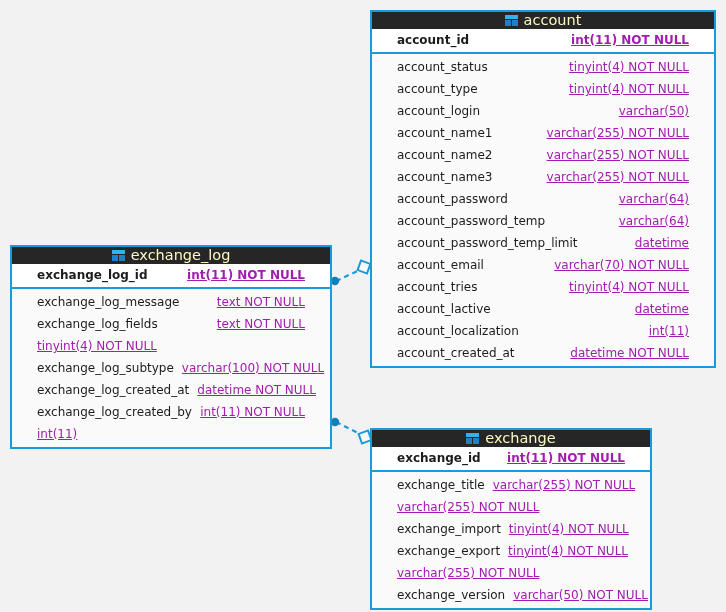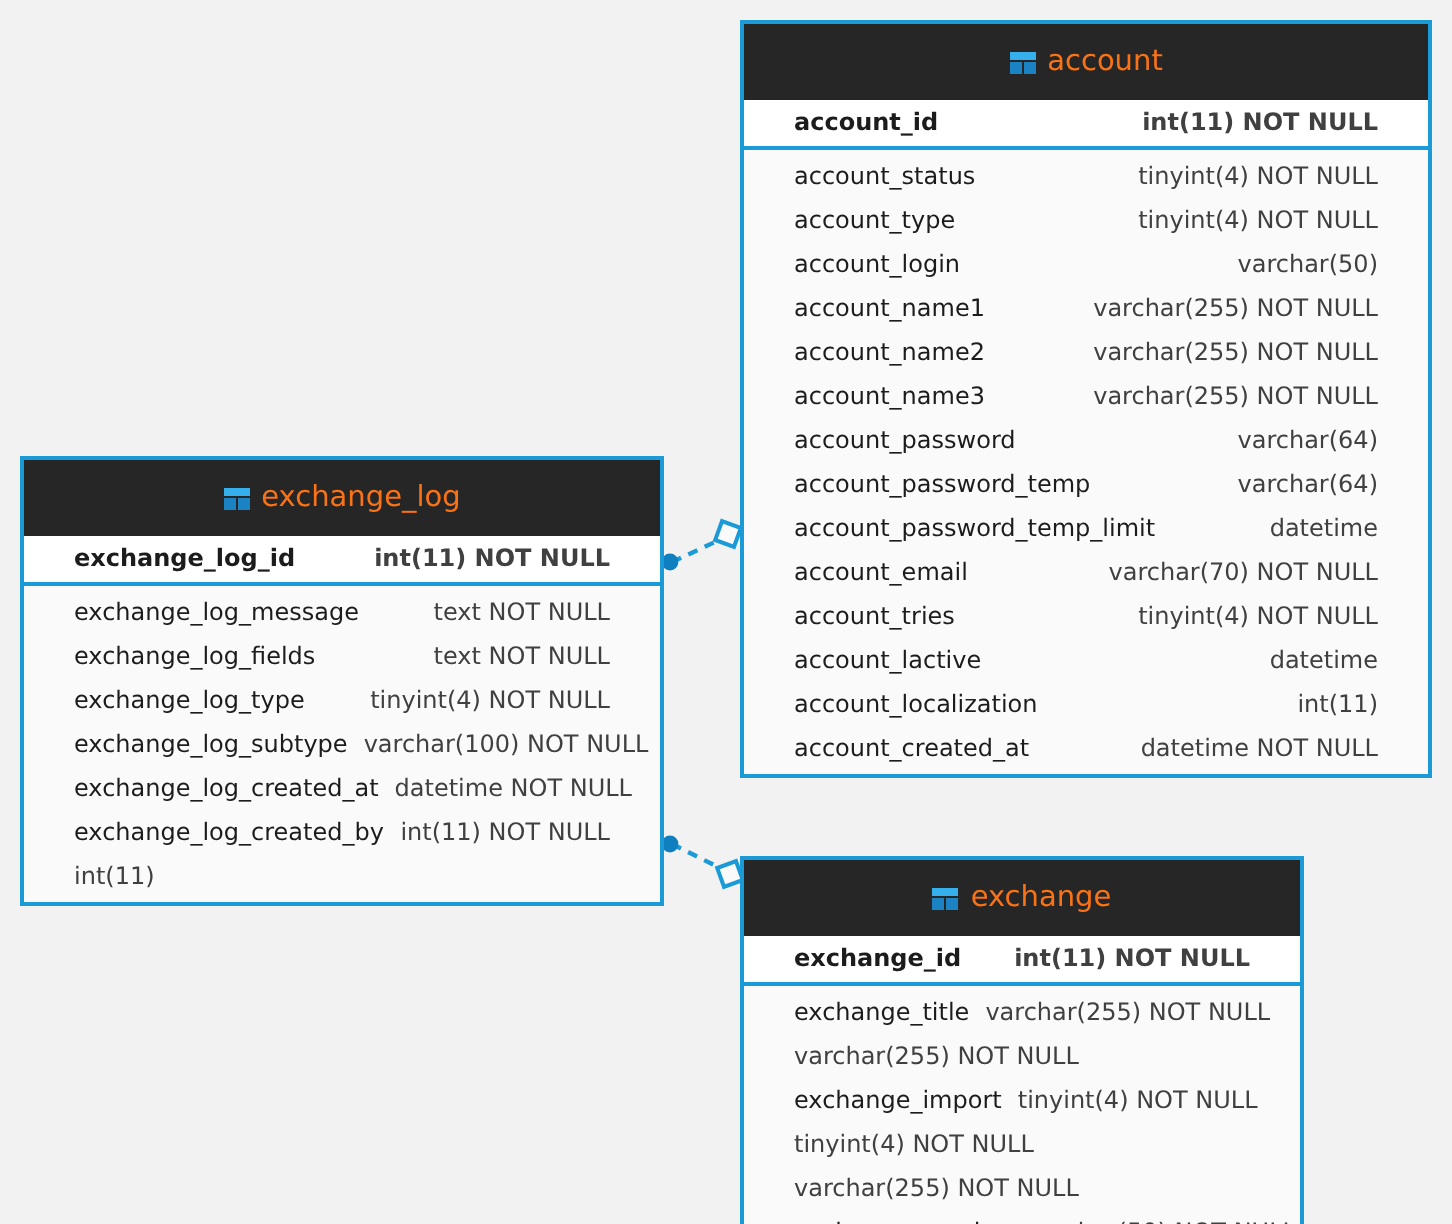--- a/index.html
+++ b/index.html
@@ -20,23 +20,23 @@
     height: 612px;
   }
   .er-table {
     position: absolute;
     border: 2px solid #1b9ad8;
     background: #fafafa;
     box-sizing: border-box;
   }
   .tbl-header {
     background: #262626;
-    color: #f97316;
+    color: #fef9c3;
     font-size: 14.5px;
-    height: 38px;
+    height: 17px;
     line-height: 25px;
     text-align: center;
     white-space: nowrap;
     display: flex;
     align-items: center;
     justify-content: center;
     gap: 6px;
   }
   .tbl-icon {
     display: inline-block;
@@ -72,21 +72,22 @@
     border-bottom: 2px solid #1b9ad8;
     height: 25px;
     line-height: 25px;
   }
   .row .col-name {
     text-align: left;
     padding-right: 8px;
   }
   .row .col-type {
     text-align: right;
-    color: #404040;
+    color: #a21caf;
+    text-decoration: underline;
   }
   .rows-body {
     padding-top: 2px;
     padding-bottom: 2px;
   }
   .conn-layer {
     position: absolute;
     left: 0;
     top: 0;
     width: 726px;
@@ -184,21 +185,21 @@
           <div class="row">
             <span class="col-name">account_localization</span>
             <span class="col-type">int(11)</span>
           </div>
           <div class="row">
             <span class="col-name">account_created_at</span>
             <span class="col-type">datetime NOT NULL</span>
           </div>
         </div>
       </div>
-      <div class="er-table" style="left: 10px; top: 228px; width: 322px;">
+      <div class="er-table" style="left: 10px; top: 245px; width: 322px;">
         <div class="tbl-header">
           <span class="tbl-icon">
             <i class="r0"></i>
             <i class="c1"></i>
             <i class="c2"></i>
           </span>
           <span>exchange_log</span>
         </div>
         <div class="row pk">
           <span class="col-name">exchange_log_id</span>
@@ -207,21 +208,20 @@
         <div class="rows-body">
           <div class="row">
             <span class="col-name">exchange_log_message</span>
             <span class="col-type">text NOT NULL</span>
           </div>
           <div class="row">
             <span class="col-name">exchange_log_fields</span>
             <span class="col-type">text NOT NULL</span>
           </div>
           <div class="row">
-            <span class="col-name">exchange_log_type</span>
             <span class="col-type">tinyint(4) NOT NULL</span>
           </div>
           <div class="row">
             <span class="col-name">exchange_log_subtype</span>
             <span class="col-type">varchar(100) NOT NULL</span>
           </div>
           <div class="row">
             <span class="col-name">exchange_log_created_at</span>
             <span class="col-type">datetime NOT NULL</span>
           </div>
@@ -253,20 +253,21 @@
             <span class="col-type">varchar(255) NOT NULL</span>
           </div>
           <div class="row">
             <span class="col-type">varchar(255) NOT NULL</span>
           </div>
           <div class="row">
             <span class="col-name">exchange_import</span>
             <span class="col-type">tinyint(4) NOT NULL</span>
           </div>
           <div class="row">
+            <span class="col-name">exchange_export</span>
             <span class="col-type">tinyint(4) NOT NULL</span>
           </div>
           <div class="row">
             <span class="col-type">varchar(255) NOT NULL</span>
           </div>
           <div class="row">
             <span class="col-name">exchange_version</span>
             <span class="col-type">varchar(50) NOT NULL</span>
           </div>
         </div>

